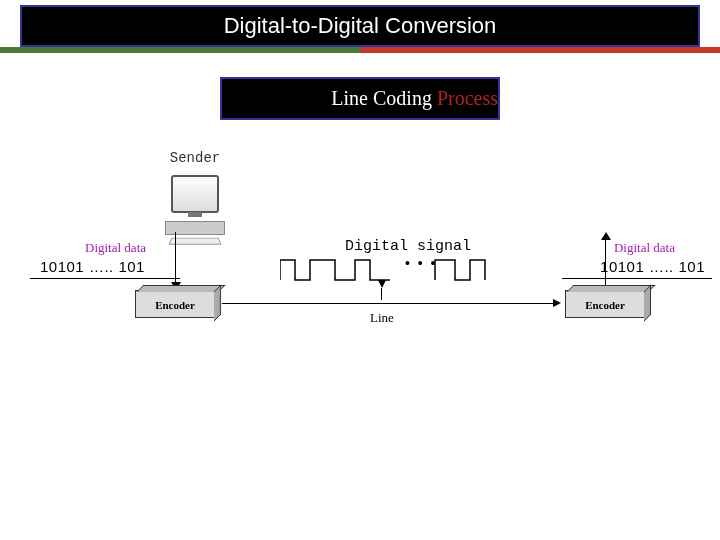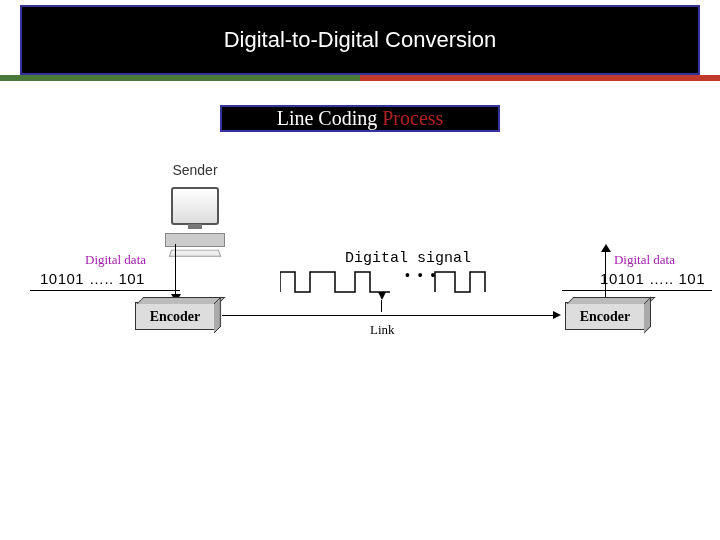--- a/index.html
+++ b/index.html
@@ -11,56 +11,56 @@
     position: relative;
     overflow: hidden;
   }
   .title-bar {
     margin: 5px 20px 0 20px;
     background: #000;
     border: 2px solid #333399;
     color: #fff;
     text-align: center;
     font-size: 22px;
-    padding: 20px 0;
+    padding: 6px 0;
     font-family: Arial, sans-serif;
   }
   .stripe {
     height: 6px;
     width: 100%;
     display: flex;
   }
   .stripe .g { background: #4a7a3a; flex: 1; }
   .stripe .r { background: #c0392b; flex: 1; }
   .subtitle-bar {
     width: 280px;
     margin: 24px auto 0 auto;
     background: #000;
     border: 2px solid #333399;
     color: #fff;
-    text-align: center;
+    text-align: right;
     font-size: 20px;
-    padding: 0 0;
+    padding: 8px 0;
     font-family: "Times New Roman", serif;
   }
   .subtitle-bar .proc { color: #b22222; }
   .diagram {
     position: relative;
     width: 100%;
     height: 300px;
     margin-top: 30px;
   }
   
   .computer {
     position: absolute;
     width: 90px;
     text-align: center;
   }
   .computer .label {
-    font-family: Liberation Sans, sans-serif;
+    font-family: Liberation Mono, monospace;
     font-size: 14px;
     margin-bottom: 9px;
     color: #333;
   }
   .monitor {
     width: 48px; height: 38px;
     border: 2px solid #555; border-radius: 3px;
     margin: 0 auto;
     background: linear-gradient(#fff,#ddd);
     position: relative;
@@ -138,21 +138,21 @@
   .arrow-up .shaft { width:1px; height:50px; background:#000; margin:0 auto; }
 
   
   .box3d {
     position: absolute;
     width: 80px; height: 28px;
     background: #ddd;
     border: 1px solid #333;
     font-family: "Times New Roman", serif;
     font-weight: bold;
-    font-size: 14px;
+    font-size: 11px;
     text-align: center;
     line-height: 28px;
   }
   .box3d::before {
     content:"";
     position:absolute;
     top:-6px; left:4px;
     width:80px; height:6px;
     background:#bbb;
     transform: skewX(-45deg);
@@ -272,15 +272,15 @@
   <svg class="waveform" width="210" height="30">
     <polyline points="0,25 0,5 15,5 15,25 30,25 30,5 55,5 55,25 75,25 75,5 90,5 90,25 110,25" fill="none" stroke="#000" stroke-width="1.5"></polyline>
     <polyline points="155,25 155,5 175,5 175,25 190,25 190,5 205,5 205,25" fill="none" stroke="#000" stroke-width="1.5"></polyline>
   </svg>
   <div class="dots">• • •</div>
   <div class="wave-arrow-down"></div>
   <div class="wave-shaft"></div>
 
   <div class="link-line"></div>
   <div class="link-arrow-r"></div>
-  <div class="link-label">Link</div>
+  <div class="link-label">Line</div>
 
 </div>
 
 </body></html>

